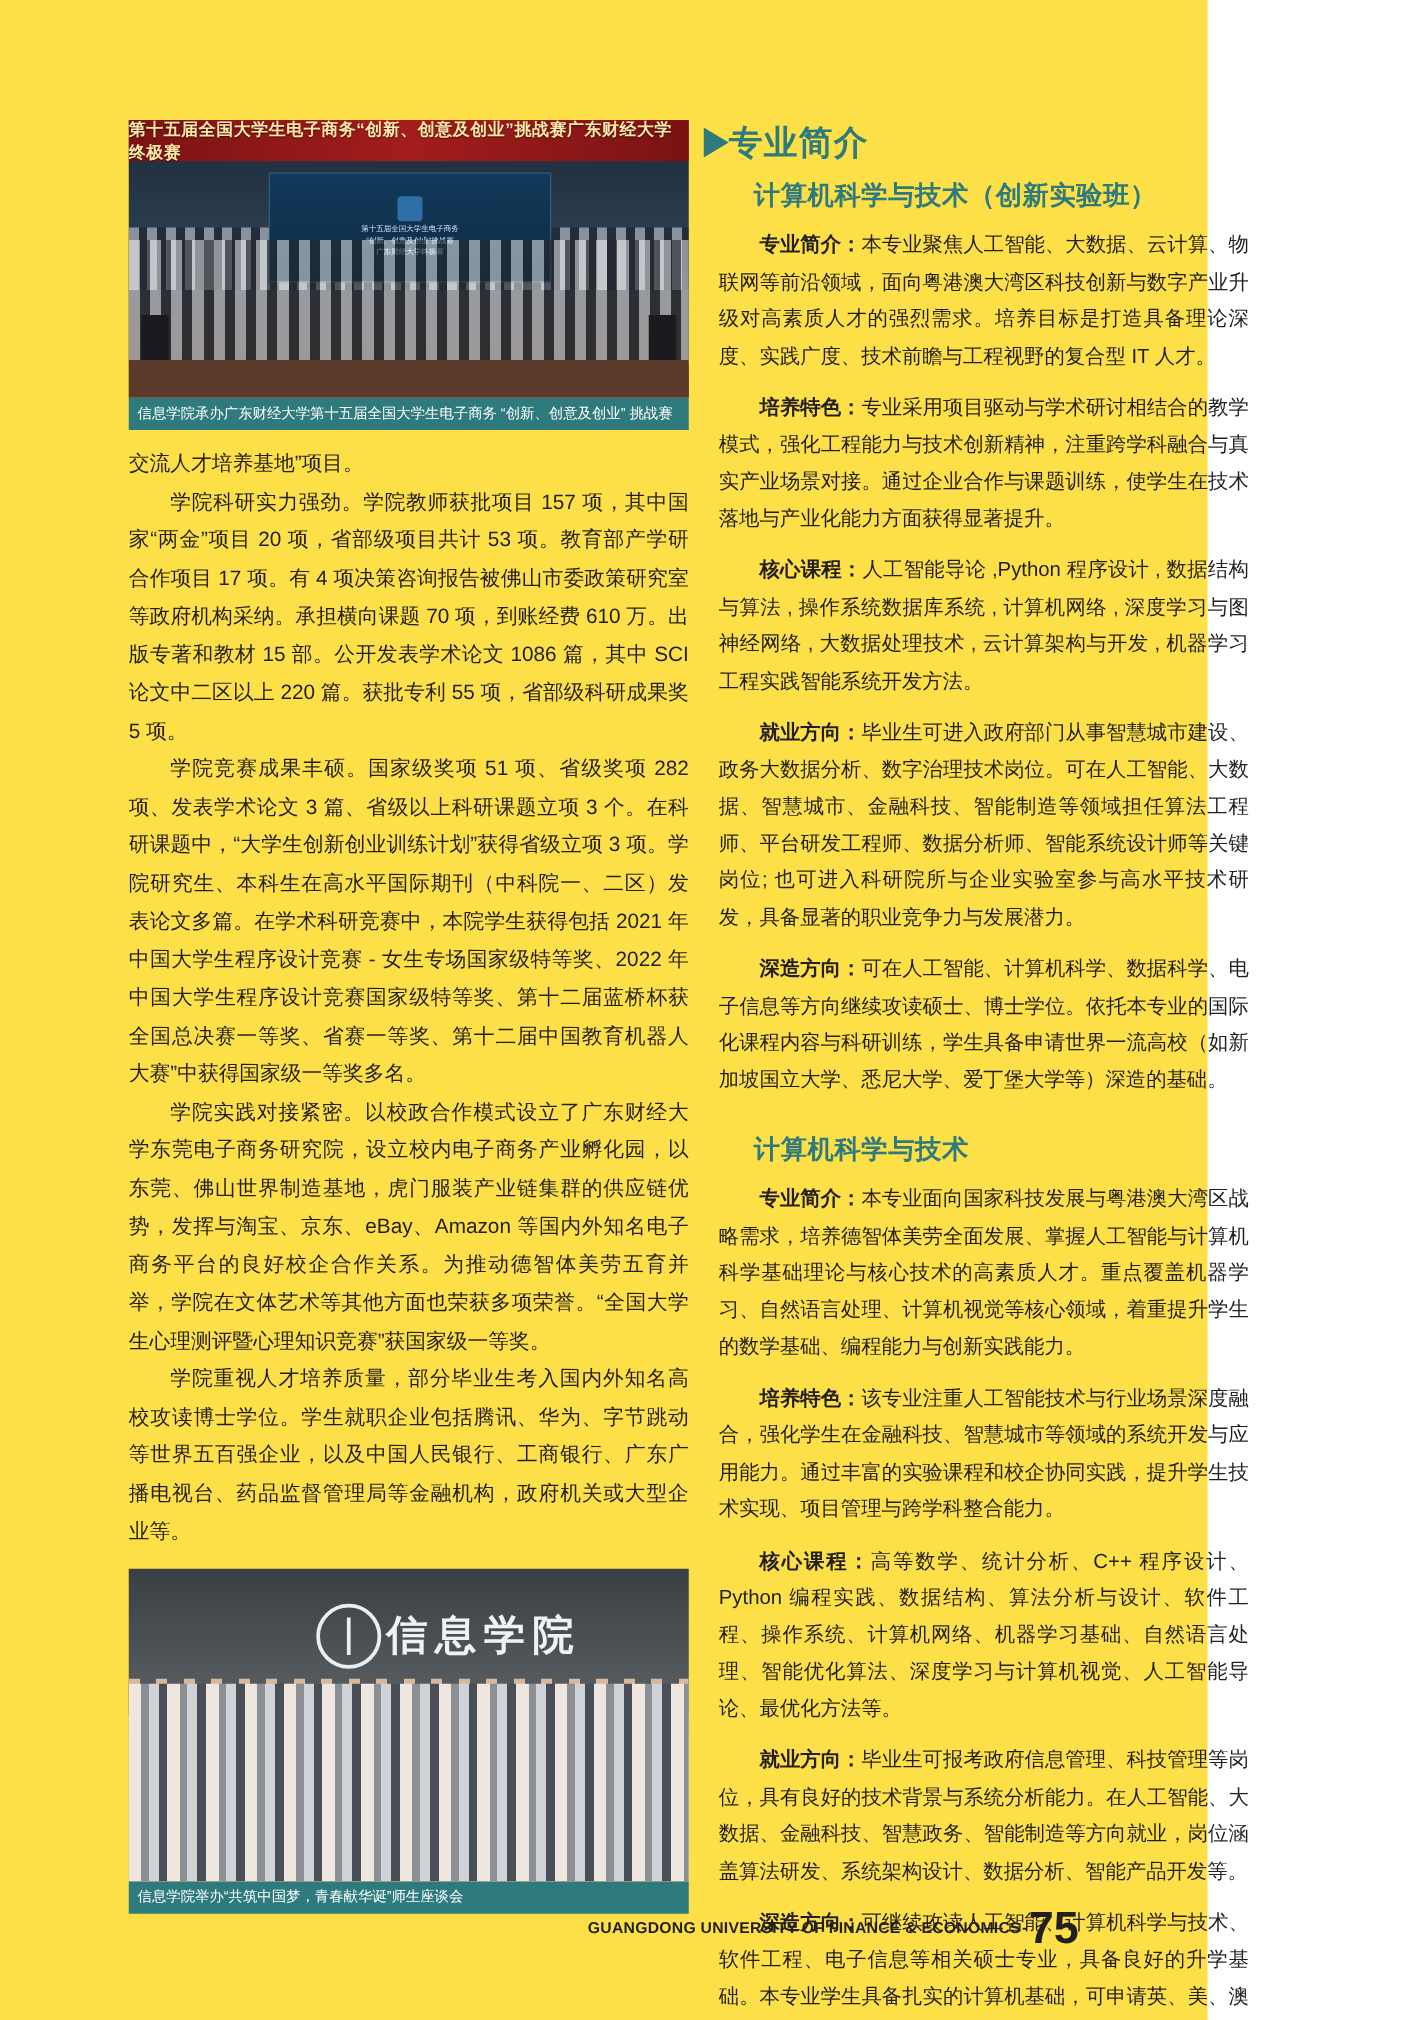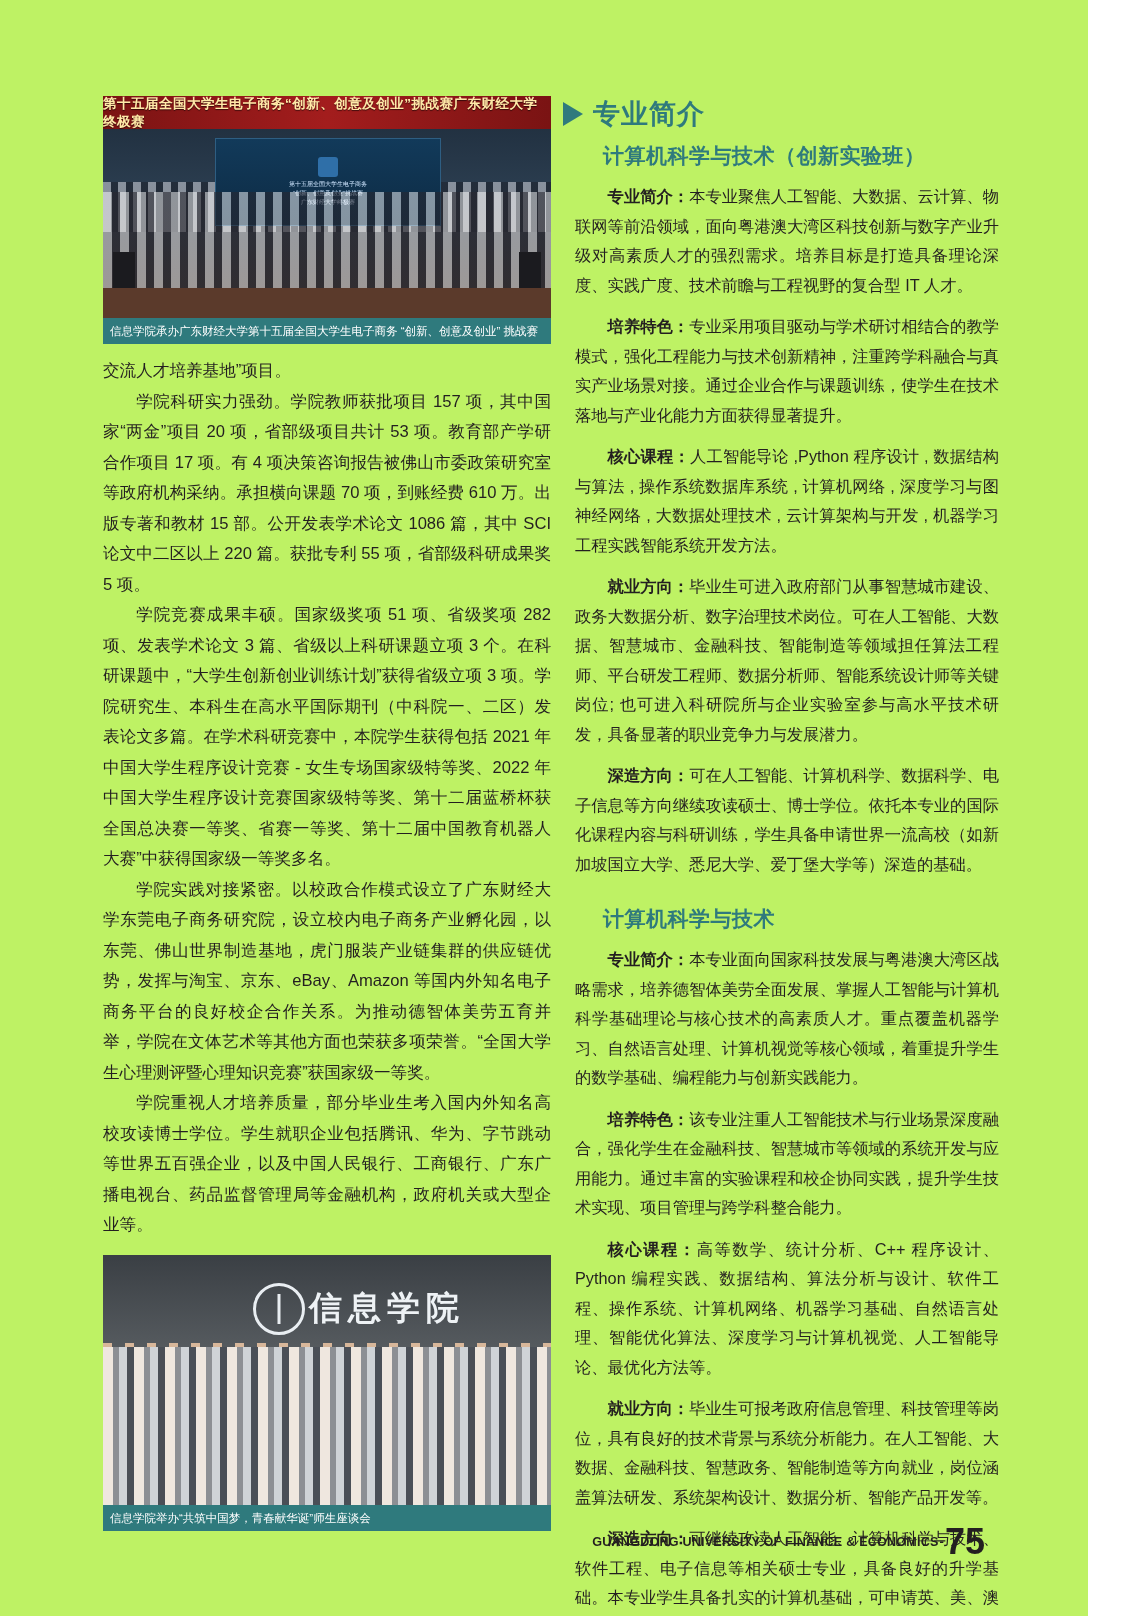--- a/index.html
+++ b/index.html
@@ -11,23 +11,23 @@
     width: 1142px;
     height: 1616px;
     font-family: "Liberation Sans", "DejaVu Sans", sans-serif;
     color: #231f20;
     position: relative;
     overflow: hidden;
   }
   .page {
     position: absolute;
     left: 0; top: 0;
-    width: 1088px;
+    width: 966px;
     height: 1616px;
-    background: #bef264;
+    background: #fde047;
   }
   
   .col-left {
     position: absolute;
     left: 103px;
     top: 96px;
     width: 448px;
   }
   .col-right {
     position: absolute;
@@ -197,21 +197,20 @@
     font-family: "Liberation Sans", "DejaVu Sans", sans-serif;
   }
   .body-p.indent { text-indent: 2em; }
   .left-text { margin-top: 12px; }
   .left-text .body-p + .body-p { margin-top: 0; }
 
   
   .section-head {
     display: flex;
     align-items: center;
-    gap: 10px;
     margin-bottom: 8px;
   }
   .tri {
     width: 0; height: 0;
     border-left: 20px solid #2f7a7d;
     border-top: 12px solid transparent;
     border-bottom: 12px solid transparent;
   }
   .section-title {
     color: #2f7a7d;

